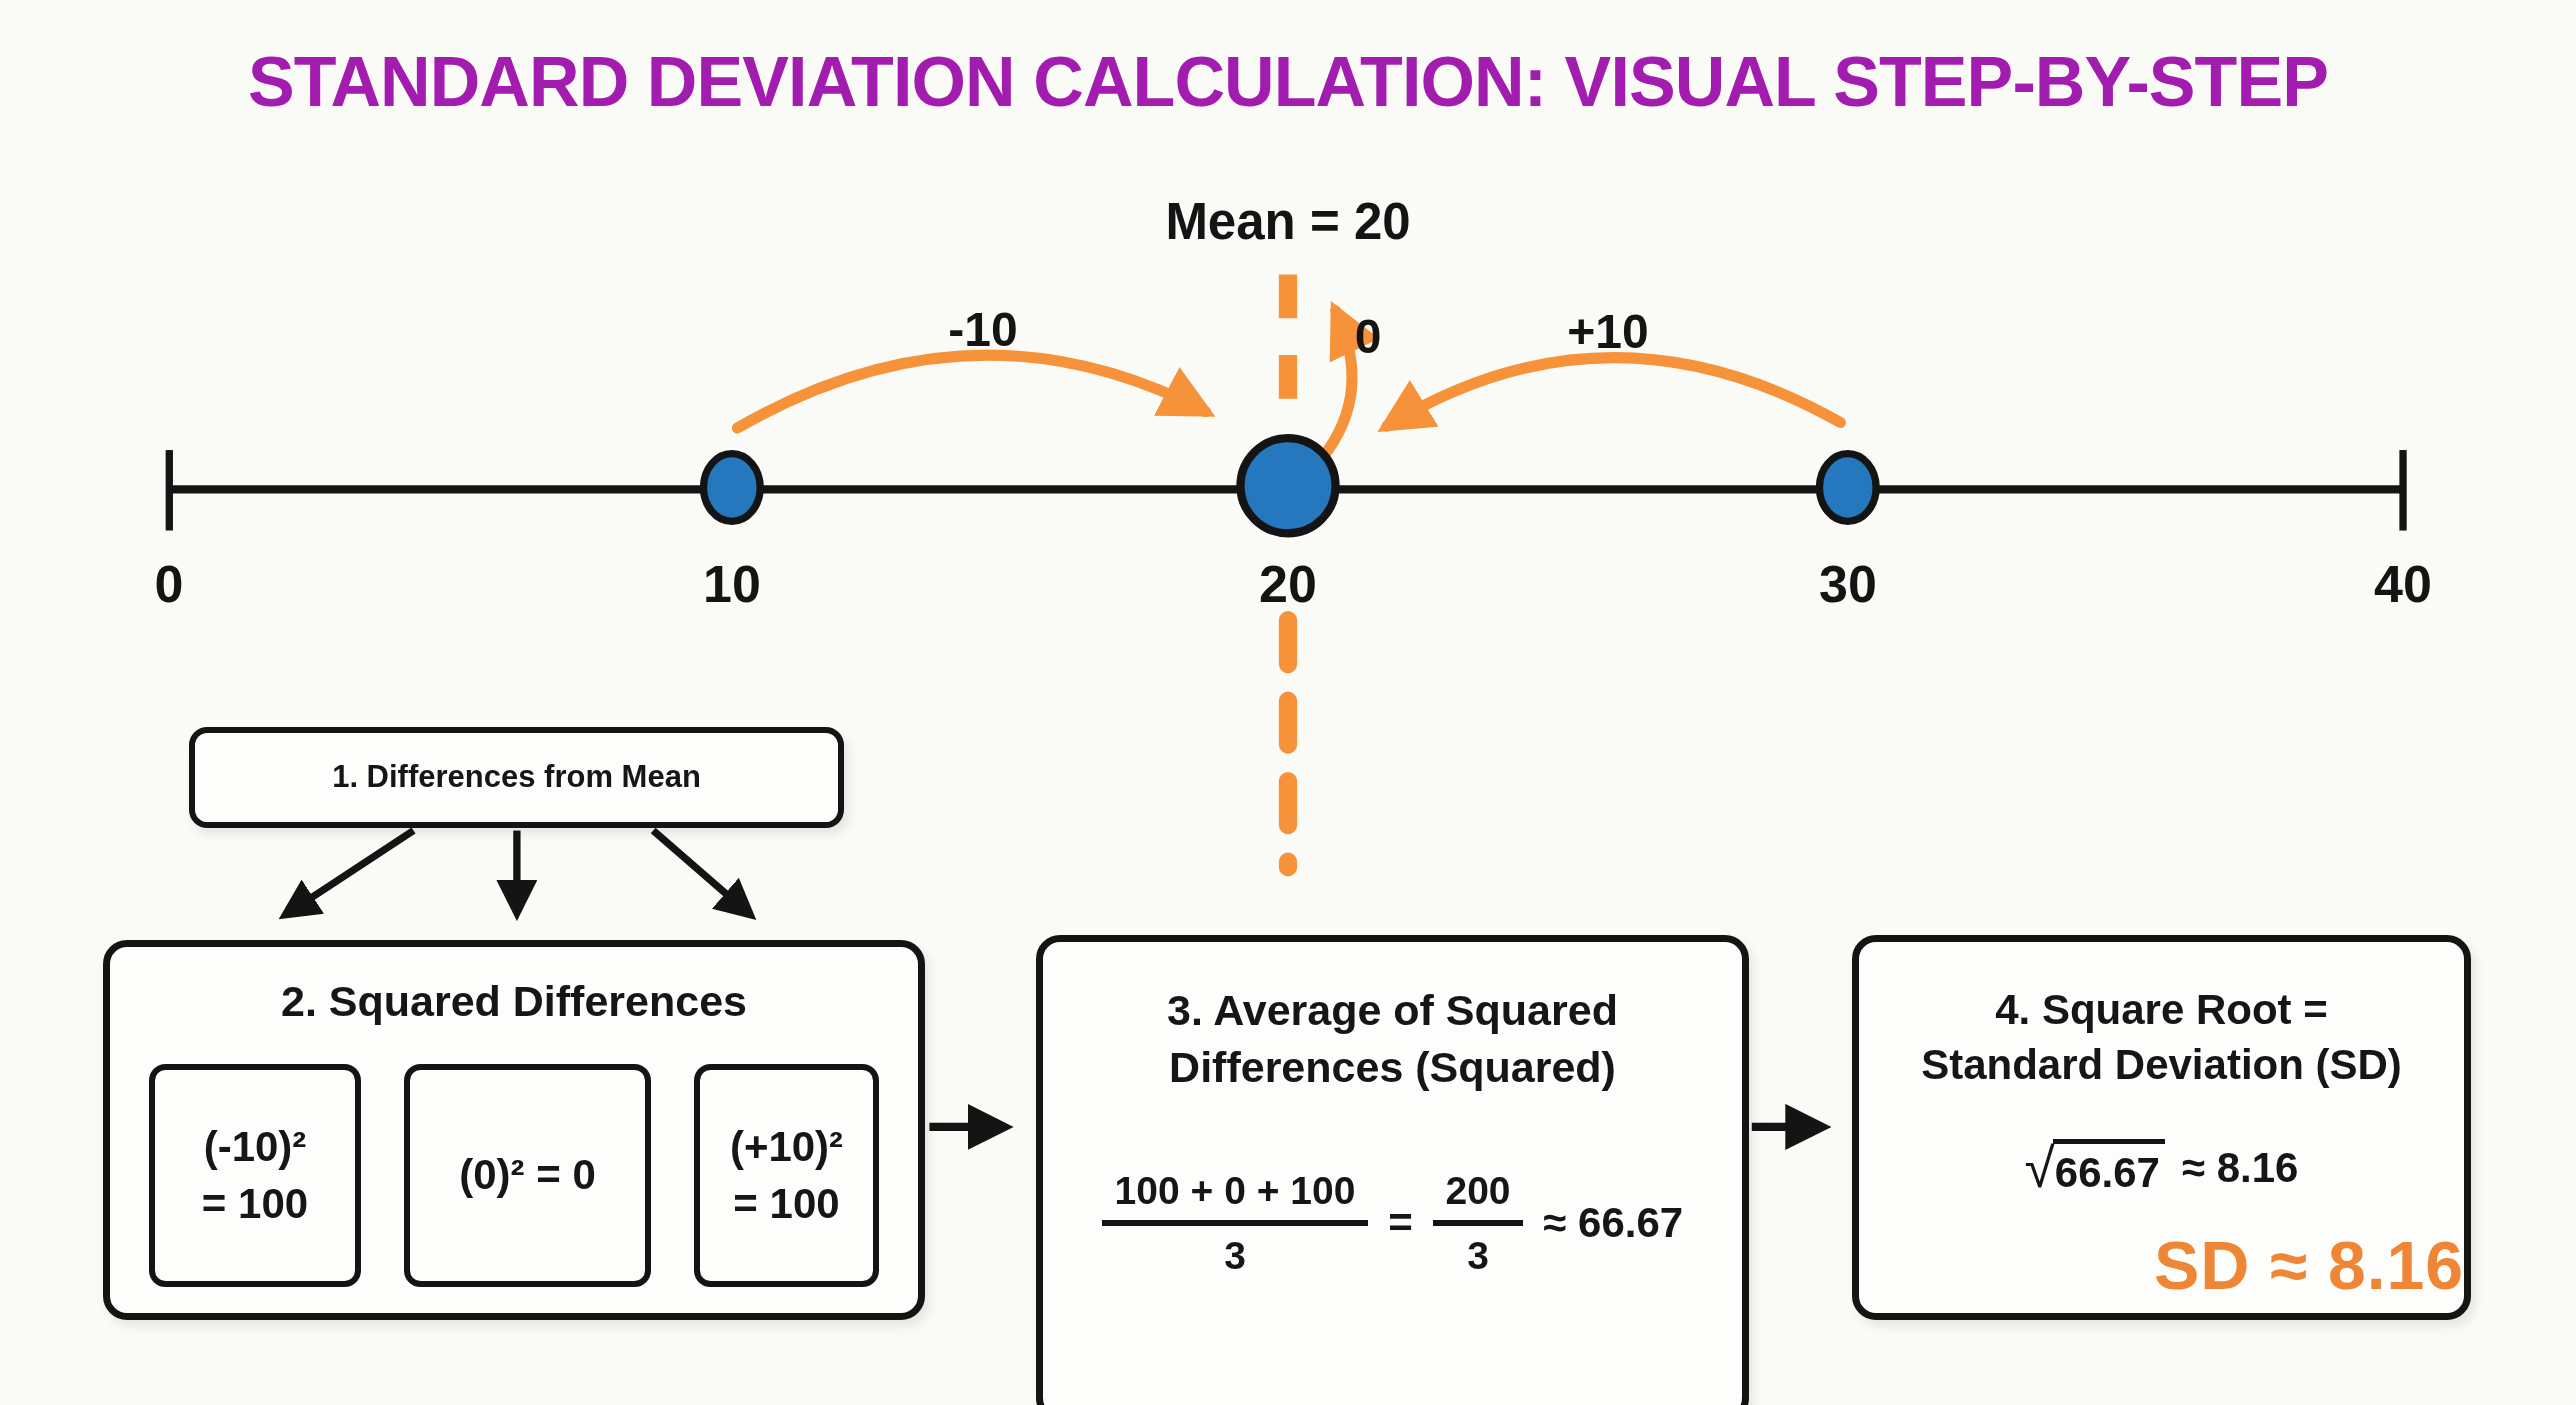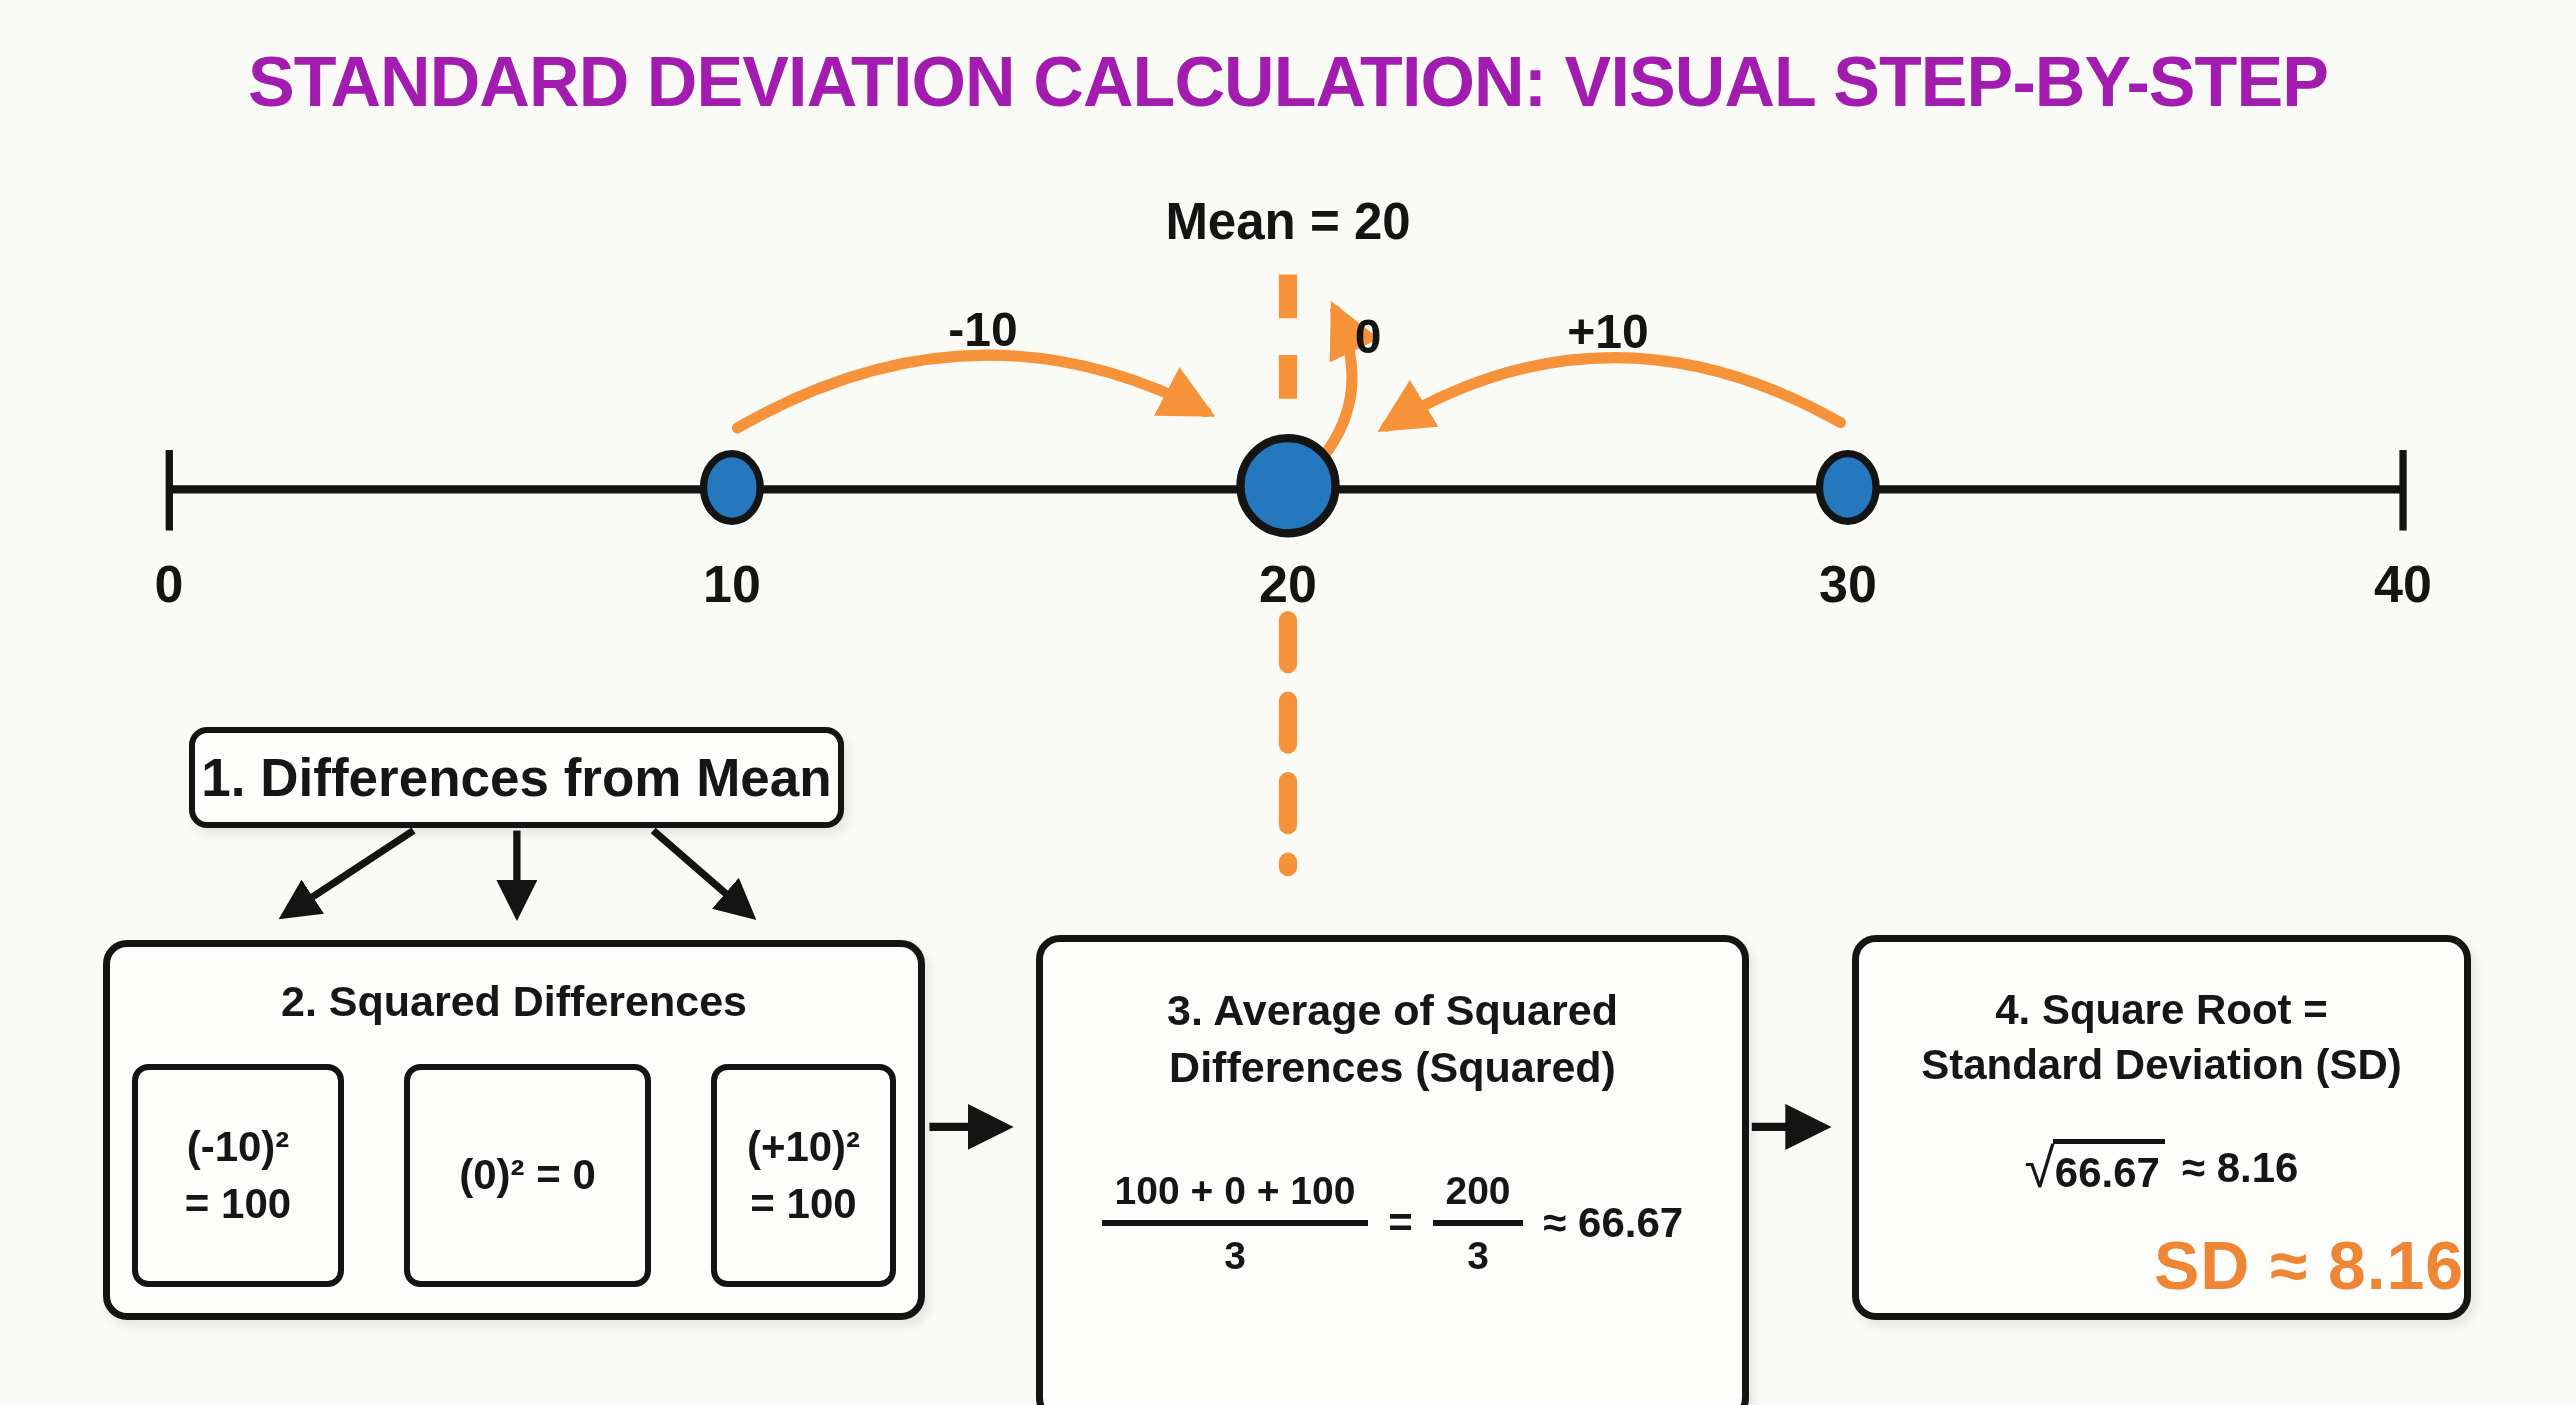--- a/index.html
+++ b/index.html
@@ -46,29 +46,29 @@
     box-shadow:4.6px 6.4px 9.1px rgba(0,0,0,0.08);
   }
   .step-title{
     font-size:43px;font-weight:bold;color:#161616;
     text-align:center;line-height:1.32;
   }
 
   
   #box1{left:189px;top:727px;width:655px;height:101px;border-width:6.4px;border-radius:18.3px;
         display:flex;align-items:center;justify-content:center;}
-  #box1 .step-title{font-size:53px;}
+  #box1 .step-title{font-size:31px;}
 
   
   #box2{left:103px;top:940px;width:822px;height:380px;}
   #box2 .step-title{margin-top:25.6px;}
   .cells-row{
     position:absolute;left:0;top:117px;width:100%;
     display:flex;justify-content:space-between;
-    padding:0 22px;box-sizing:border-box;
+    padding:0 39px;box-sizing:border-box;
   }
   .sq-cell{
     height:223px;
     border:6.4px solid #141414;border-radius:16.5px;
     background:#fdfdfc;
     display:flex;flex-direction:column;align-items:center;justify-content:center;
     font-size:42px;font-weight:bold;line-height:1.35;
     box-sizing:border-box;text-align:center;
   }
   .sq-cell.c1{width:212px;}

